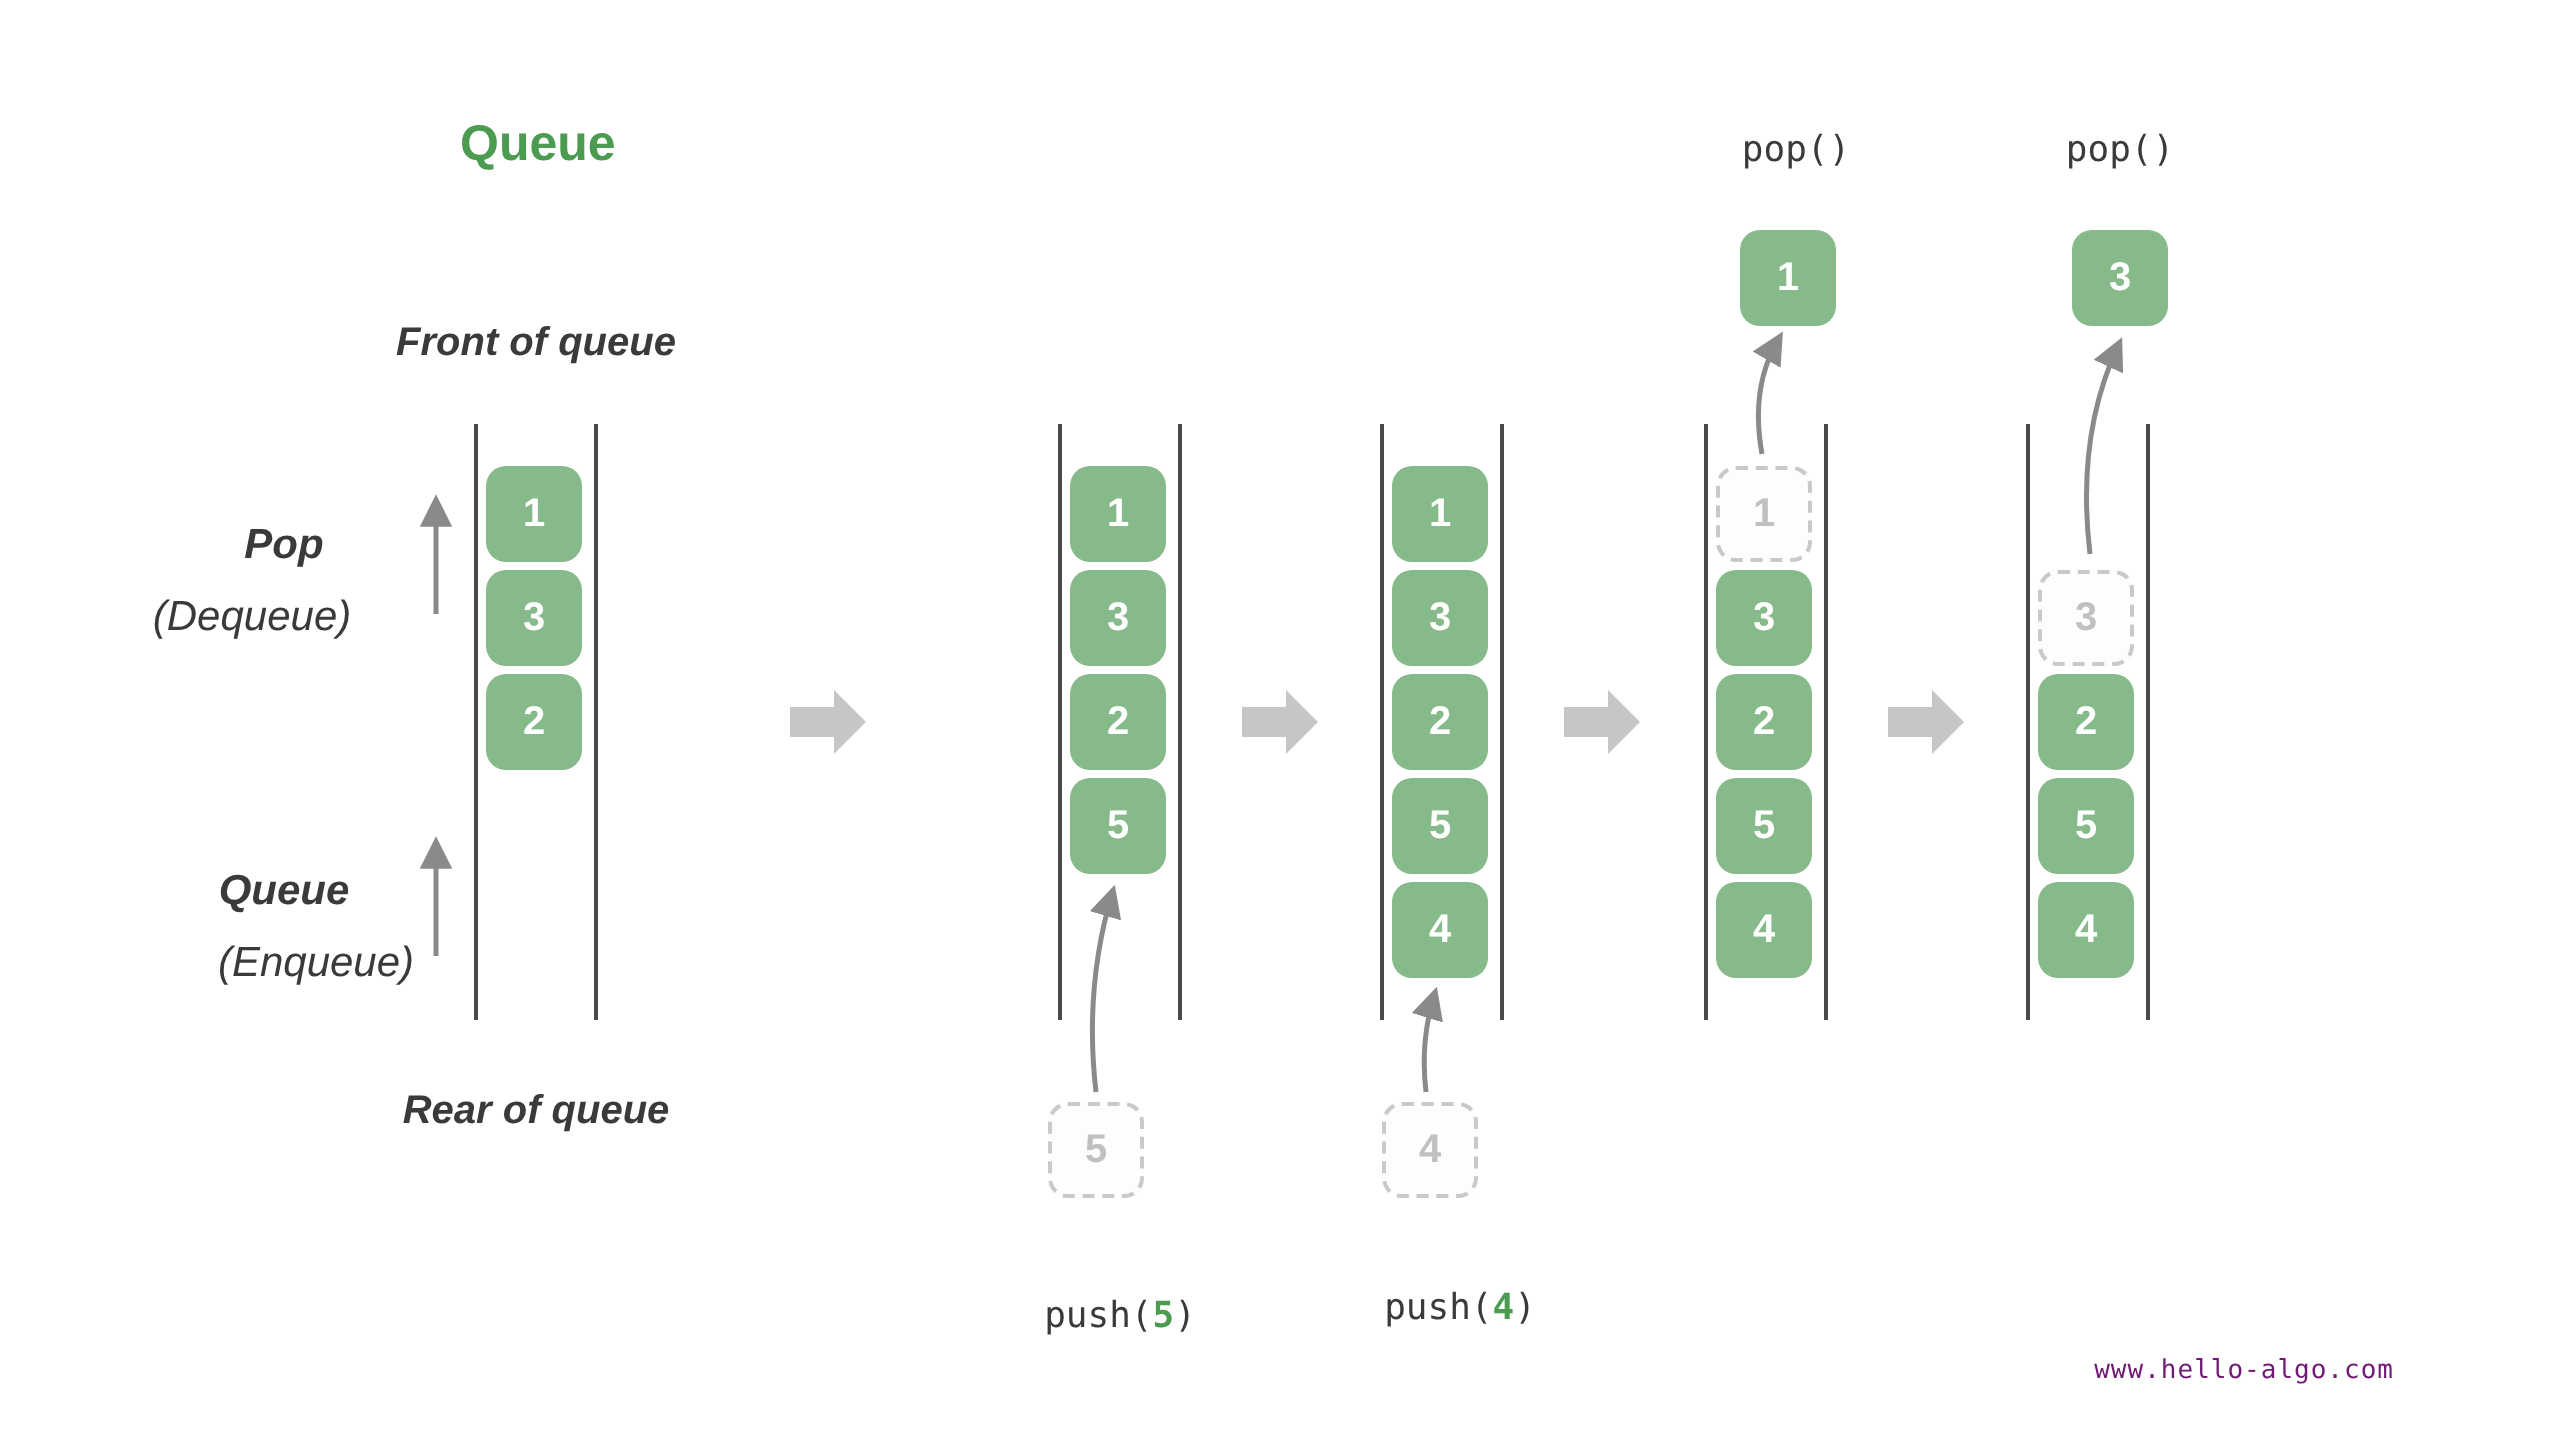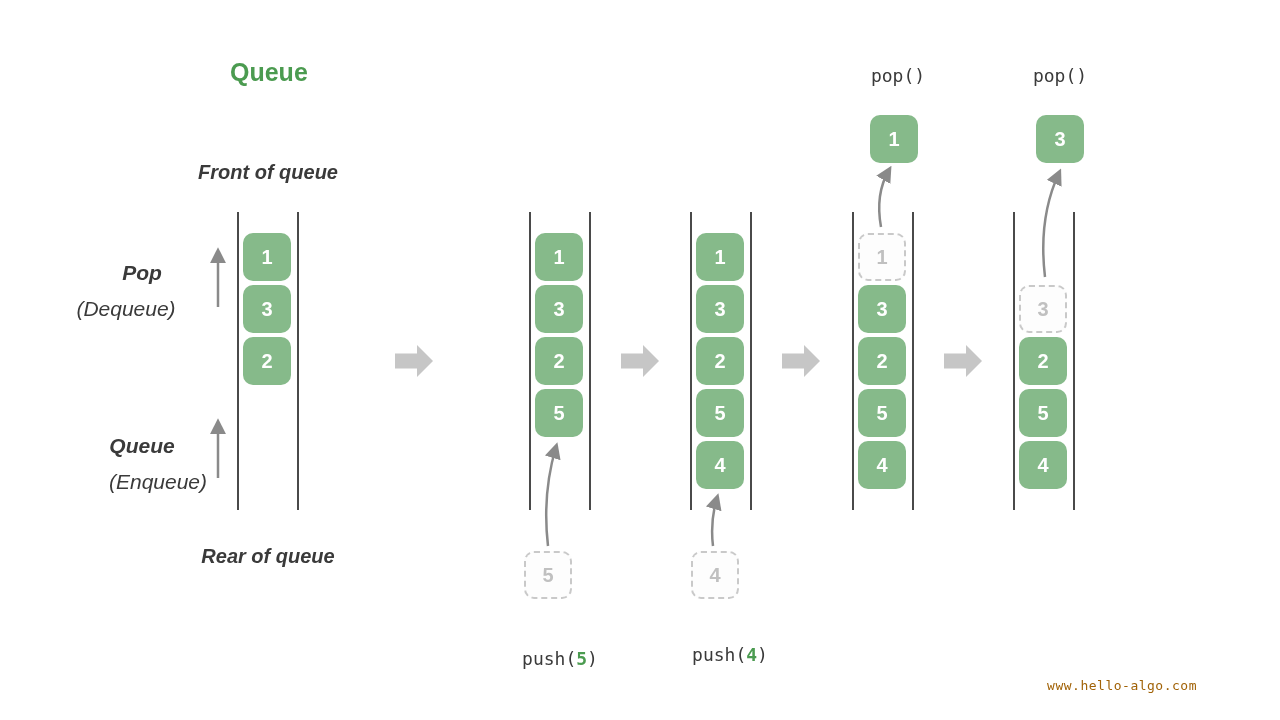--- a/index.html
+++ b/index.html
@@ -90,21 +90,21 @@
   .s0 { top: 21px; }
   .s1 { top: 73px; }
   .s2 { top: 125px; }
   .s3 { top: 177px; }
   .s4 { top: 229px; }
   .watermark {
     position: absolute;
     right: 52px;
     top: 678px;
     font-size: 13px;
-    color: #a16207;
+    color: #701a75;
     letter-spacing: 0.5px;
   }
 </style>
 </head>
 <body>
 
 <div class="canvas">
 
   <svg class="overlay" width="1280" height="720" viewBox="0 0 1280 720">
     <defs>

